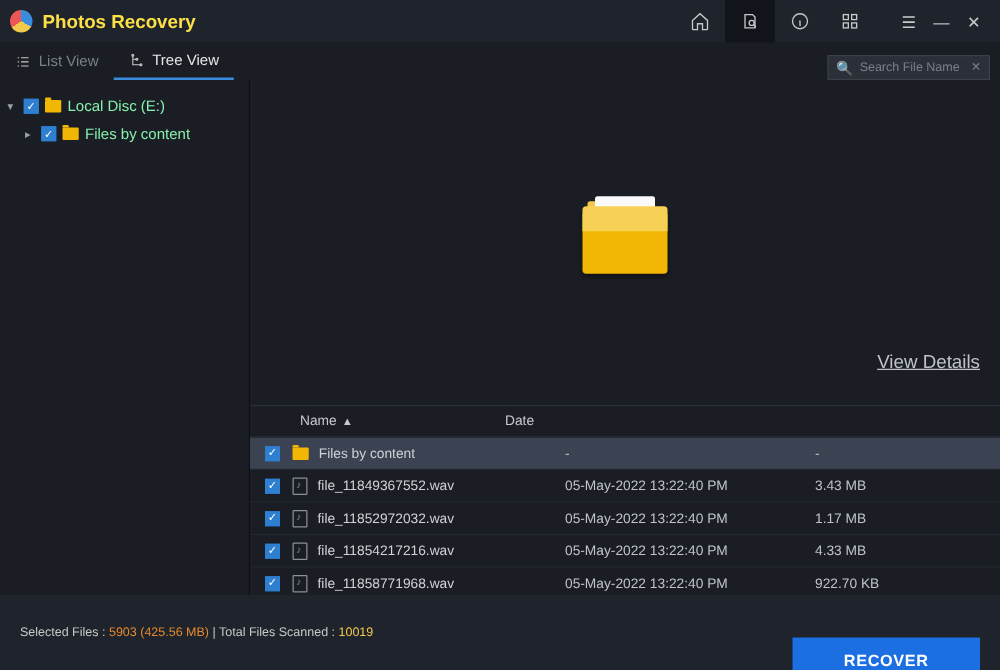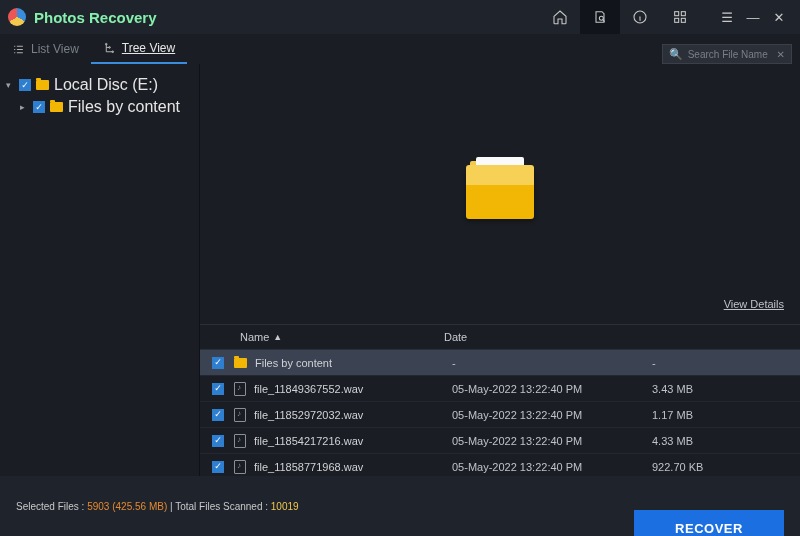--- a/index.html
+++ b/index.html
@@ -1,60 +1,60 @@
 <!DOCTYPE html>
 <html><head>
 <meta charset="utf-8">
 <style>
 * { margin:0; padding:0; box-sizing:border-box; font-family: "Segoe UI", Arial, sans-serif; }
 body { background:#1a1d23; width:800px; height:536px; color:#c8c8c8; overflow:hidden; position:relative; }
 
 
 .titlebar { height:34px; background:#1f232b; display:flex; align-items:center; padding:0 8px; }
 .logo { width:18px; height:18px; border-radius:50%; background:conic-gradient(#3a8dde 0 33%, #f2c94c 33% 66%, #eb5757 66% 100%); margin-right:8px; }
-.title { color:#86efac; font-size:15px; font-weight:600; }
+.title { color:#fde047; font-size:15px; font-weight:600; }
 .tb-spacer { flex:1; }
 .tb-btn { width:40px; height:34px; display:flex; align-items:center; justify-content:center; color:#c8c8c8; font-size:14px; }
 .tb-btn.active { background:#11151b; }
 .tb-sep { width:14px; }
 .win-btn { width:26px; height:34px; display:flex; align-items:center; justify-content:center; color:#c8c8c8; font-size:13px; }
 
 
 .tabrow { height:30px; background:#1a1d23; display:flex; align-items:flex-end; border-bottom:0; }
 .tab { height:30px; display:flex; align-items:center; gap:6px; padding:0 12px; color:#7a7f88; font-size:12px; }
-.tab.active { color:#e6e6e6; border-bottom:2px solid #3a8dde;text-decoration:underline; }
+.tab.active { color:#e6e6e6; border-bottom:2px solid #3a8dde; }
 .tab .ticon { width:13px; height:13px; display:inline-block; }
 .tabrow .flex { flex:1; }
 .searchbox { width:130px; height:20px; background:#2a2f38; border:1px solid #3a3f48; display:flex; align-items:center; padding:0 6px; color:#7a7f88; font-size:10px; gap:5px; margin-right:8px; }
 .searchbox .mag { font-size:11px; }
 .searchbox .x { margin-left:auto; font-size:10px; }
 
 
 .body { display:flex; height:442px; }
 .sidebar { width:200px; background:#1a1d23; border-right:1px solid #0e1116; padding:10px 6px; font-size:12px; }
 .tree-row { display:flex; align-items:center; gap:5px; height:22px; }
 .tree-row.indent { padding-left:14px; }
 .chk { width:12px; height:12px; background:#2f7fd1; border:1px solid #2f7fd1; display:flex; align-items:center; justify-content:center; color:#fff; font-size:9px; line-height:1; }
 .tri { width:8px; color:#9aa0aa; font-size:9px; }
 .fld { width:13px; height:10px; background:#f2b705; border-radius:1px; position:relative; }
 .fld:before { content:""; position:absolute; top:-2px; left:0; width:5px; height:2px; background:#f2b705; border-radius:1px 1px 0 0; }
-.tree-lbl { color:#e5e5e5; font-size:16px; }
+.tree-lbl { color:#86efac; font-size:12px; }
 
 .main { flex:1; display:flex; flex-direction:column; background:#1a1d23; }
 .preview { flex:1; display:flex; flex-direction:column; align-items:center; justify-content:center; position:relative; }
 .bigfld { width:68px; height:50px; background:#f2b705; border-radius:3px; position:relative; box-shadow:0 2px 4px rgba(0,0,0,.4); }
 .bigfld:before { content:""; position:absolute; top:-8px; left:4px; width:26px; height:10px; background:#f2c94c; border-radius:2px 2px 0 0; }
 .bigfld:after { content:""; position:absolute; top:-4px; left:0; right:0; height:20px; background:#f7d155; border-radius:3px 3px 0 0; }
 .bigfld .paper { position:absolute; top:-12px; left:10px; width:48px; height:16px; background:#fafafa; border-radius:2px; }
-.view-details { position:absolute; right:16px; bottom:14px; color:#bfc3c9; font-size:11px; text-decoration:underline; }
+.view-details { position:absolute; right:16px; bottom:26px; color:#bfc3c9; font-size:15px; text-decoration:underline; }
 
 
 .table { width:100%; font-size:11px; }
 .thead { height:26px; display:flex; align-items:center; padding:0 12px 0 40px; border-top:1px solid #2a2f38; border-bottom:1px solid #2a2f38; color:#c8cad0; }
-.th-name { width:204px; display:flex; align-items:center; gap:4px; }
+.th-name { width:164px; display:flex; align-items:center; gap:4px; }
 .th-date { width:164px; }
 .th-size { flex:1; }
 .sortarr { font-size:9px; }
 .rows { height:156px; overflow-y:auto; }
 .rows::-webkit-scrollbar { width:8px; }
 .rows::-webkit-scrollbar-thumb { background:#3a3f48; }
 .row { height:26px; display:flex; align-items:center; padding:0 12px; gap:0; border-bottom:1px solid #23272f; }
 .row.hl { background:#3b4251; }
 .row .chk { margin-right:10px; }
 .c-name { width:218px; display:flex; align-items:center; gap:8px; color:#d0d2d6; }

